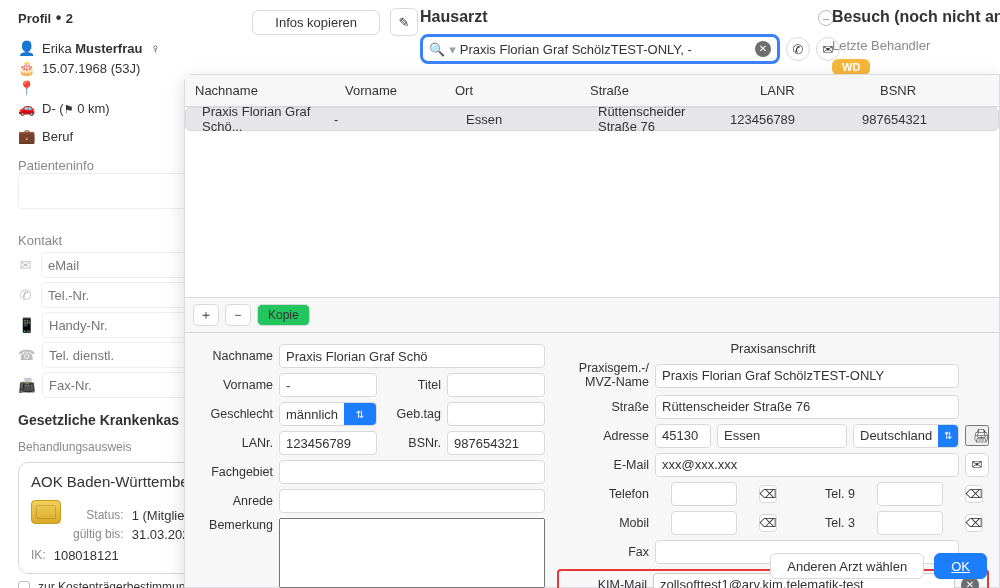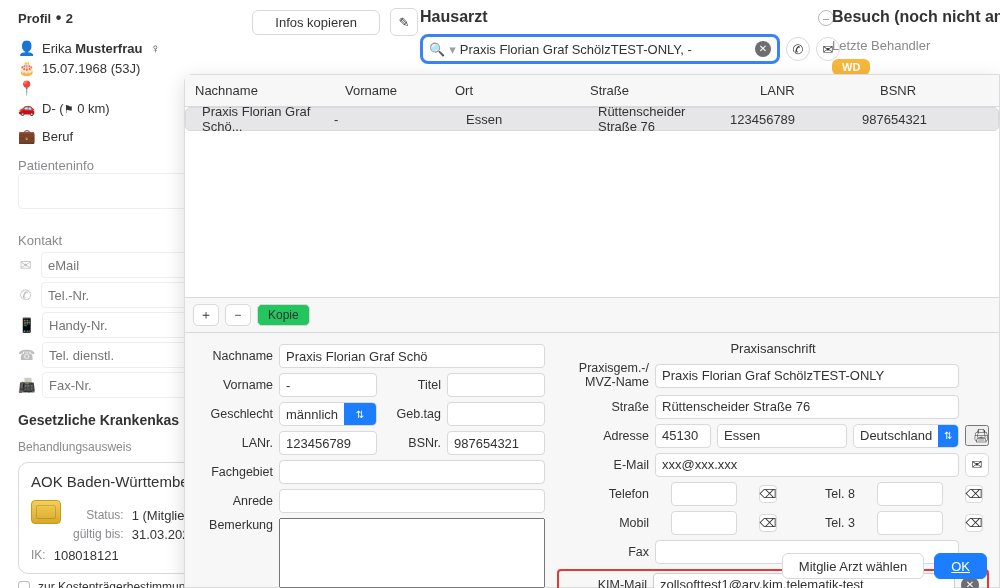--- a/index.html
+++ b/index.html
@@ -311,21 +311,21 @@
             <span>✉</span>
           </button>
       </div>
 
       <div class="tel-row">
         <span class="flabel">Telefon</span>
         <input class="inline" style="">
         <button class="side-btn small-del">
             <span class="cal">⌫</span>
           </button>
-        <span class="flabel">Tel. 8</span>
+        <span class="flabel">Tel. 9</span>
         <input class="inline" style="">
         <button class="side-btn small-del">
             <span class="cal">⌫</span>
           </button>
       </div>
       <div class="tel-row">
         <span class="flabel">Mobil</span>
         <input class="inline" style="">
         <button class="side-btn small-del">
             <span class="cal">⌫</span>
@@ -347,16 +347,16 @@
           <span class="flabel">KIM-Mail</span>
           <input class="inline" style="border: 1px solid rgb(204, 204, 204);" value="zollsofttest1@arv.kim.telematik-test">
           <span class="clear-circ" style="width:18px;height:18px;align-self:center">✕</span>
         </div>
       </div>
 
     </div>
   </div>
 
   <div class="footer">
-    <button class="btn">Mitglie Arzt wählen</button>
+    <button class="btn">Anderen Arzt wählen</button>
     <button class="btn primary">OK</button>
   </div>
 </div>
 
 </body></html>

